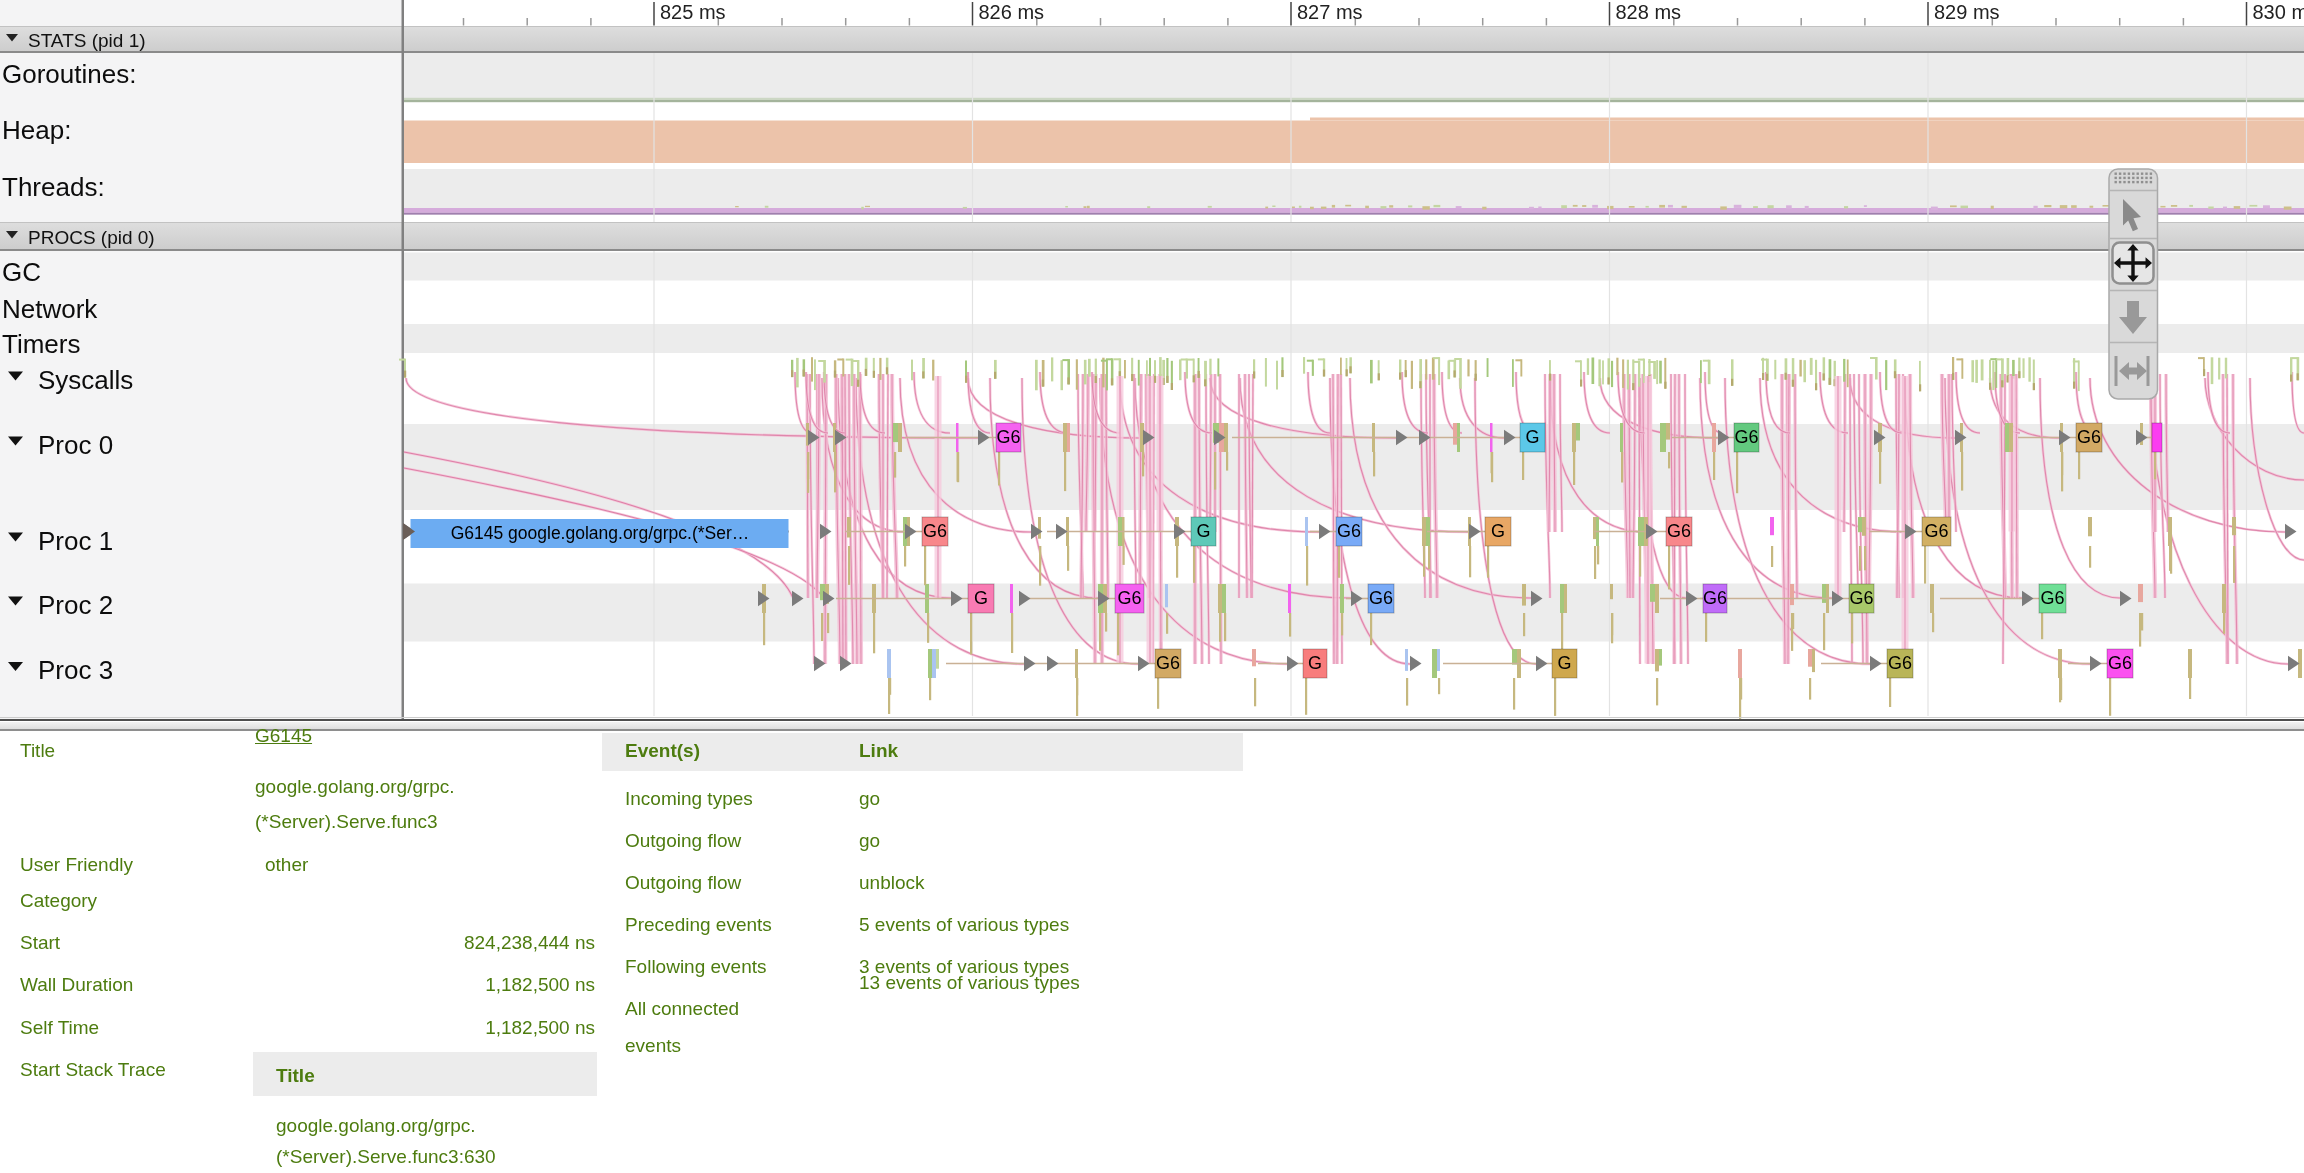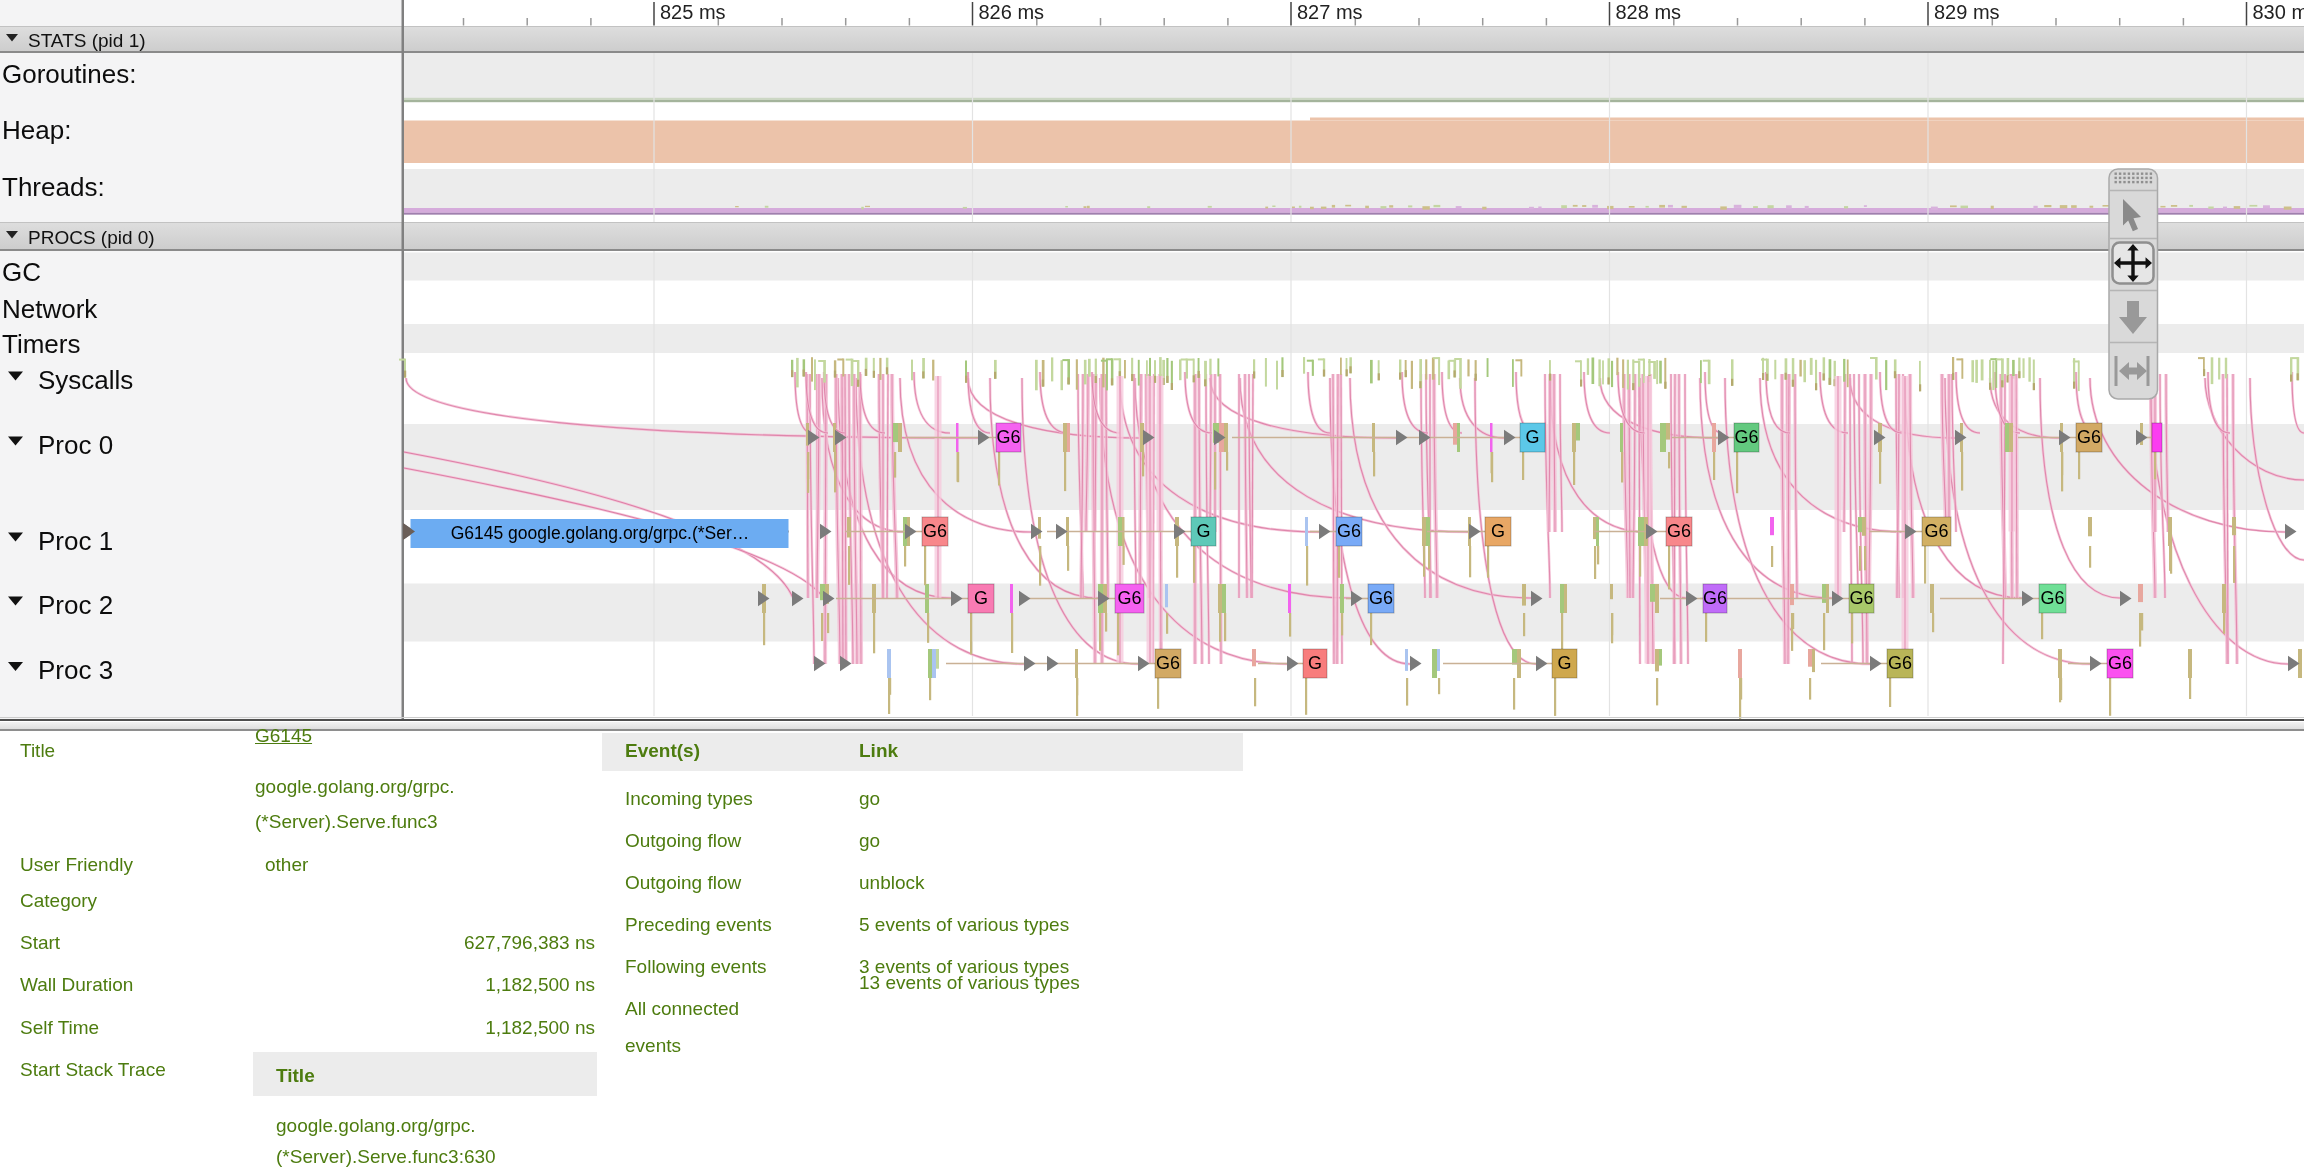--- a/index.html
+++ b/index.html
@@ -1073,21 +1073,21 @@
     <div class="t " style="left:255px;top:720px;text-decoration:underline;">G6145</div>
     <div class="t " style="left:255px;top:771px;">google.golang.org/grpc.</div>
     <div class="t " style="left:255px;top:806px;">(*Server).Serve.func3</div>
     <div class="t " style="left:20px;top:849px;">User Friendly</div>
     <div class="t " style="left:20px;top:884.5px;">Category</div>
     <div class="t " style="left:249px;top:849px;margin-left:16px;">other</div>
     <div class="t " style="left:20px;top:927px;">Start</div>
     <div class="t " style="left:20px;top:969px;">Wall Duration</div>
     <div class="t " style="left:20px;top:1011.5px;">Self Time</div>
     <div class="t " style="left:20px;top:1054px;">Start Stack Trace</div>
-    <div class="t " style="left:255px;top:927px;width:340px;text-align:right">627,796,383 ns</div>
+    <div class="t " style="left:255px;top:927px;width:340px;text-align:right">824,238,444 ns</div>
     <div class="t " style="left:255px;top:969px;width:340px;text-align:right">1,182,500 ns</div>
     <div class="t " style="left:255px;top:1011.5px;width:340px;text-align:right">1,182,500 ns</div>
     <div style="position:absolute;left:253px;top:1052px;width:344px;height:44px;background:#ececec"></div>
     <div class="t " style="left:276px;top:1060px;font-weight:bold">Title</div>
     <div class="t " style="left:276px;top:1110px;">google.golang.org/grpc.</div>
     <div class="t " style="left:276px;top:1141px;">(*Server).Serve.func3:630</div>
     <div style="position:absolute;left:602px;top:733px;width:641px;height:38px;background:#ececec"></div>
     <div class="t " style="left:625px;top:735px;font-weight:bold">Event(s)</div>
     <div class="t " style="left:859px;top:735px;font-weight:bold">Link</div>
     <div class="t " style="left:625px;top:782.5px;">Incoming types</div>

